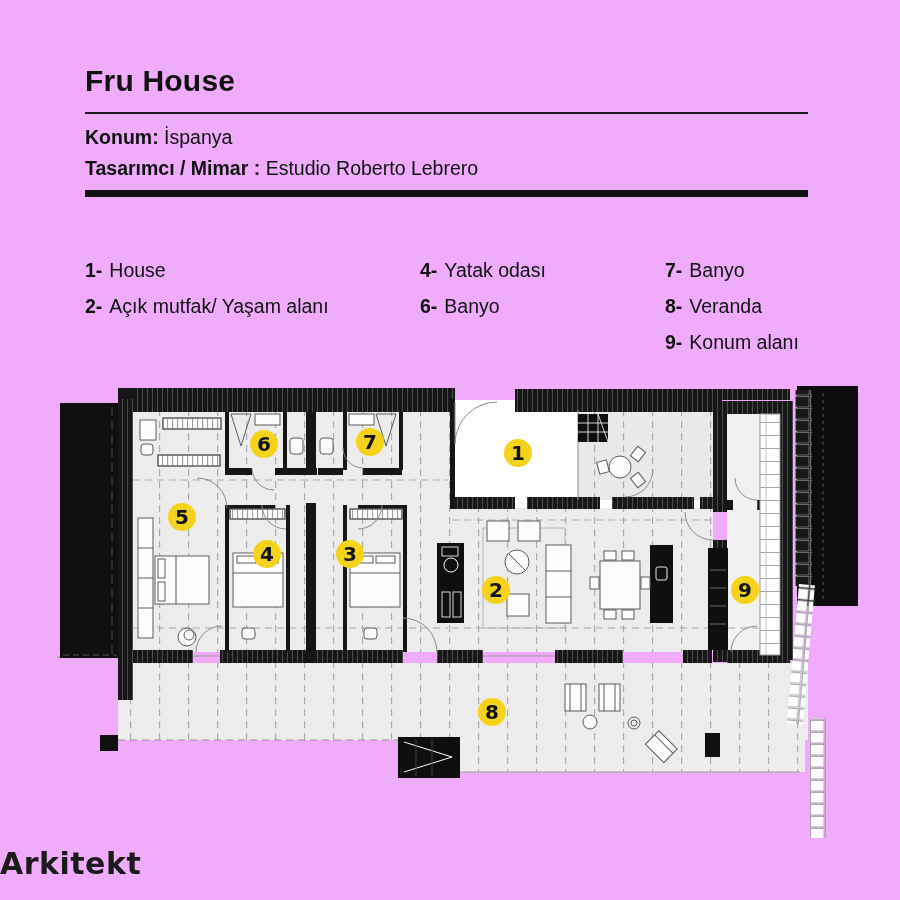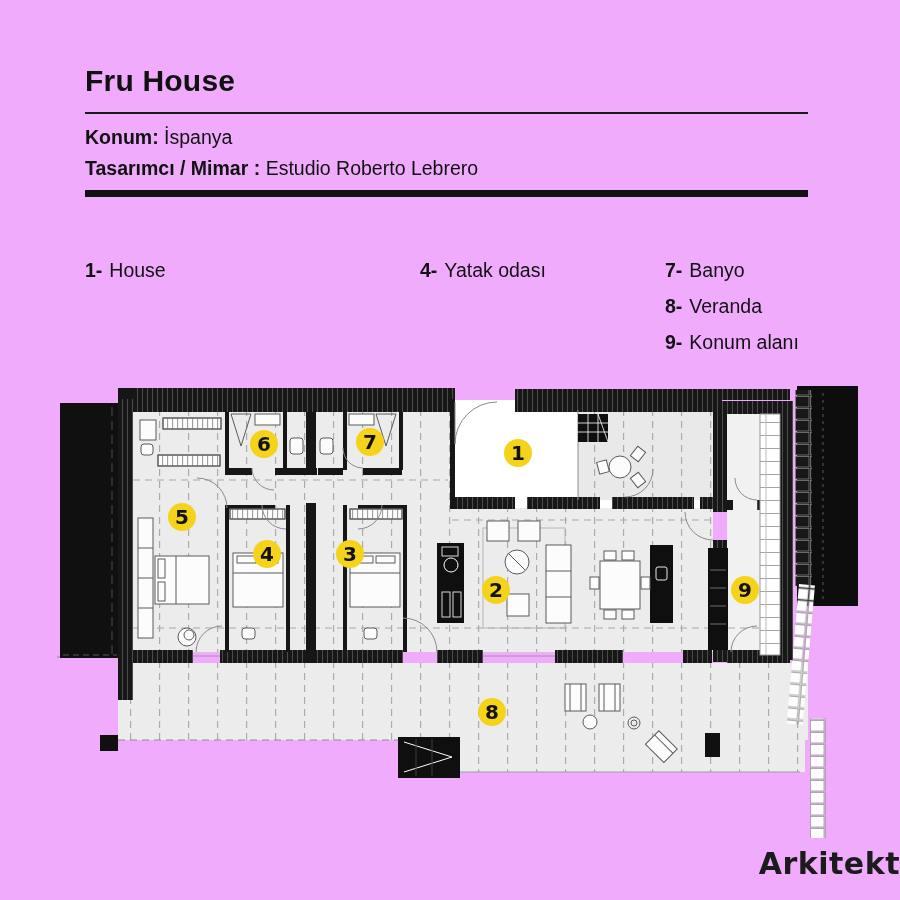--- a/index.html
+++ b/index.html
@@ -15,43 +15,45 @@
   .legend{position:absolute;left:85px;top:252px;width:740px;font-size:19.5px;}
   .legend .col{position:absolute;top:0;}
   .legend .col.c1{left:0;}
   .legend .col.c2{left:335px;}
   .legend .col.c3{left:580px;}
   .legend .row{height:36px;line-height:36px;white-space:nowrap;}
   .legend .num{font-weight:700;margin-right:7px;}
   
   .plan{position:absolute;left:0;top:0;}
   
-  .logo{position:absolute;left:0;top:846px;width:900px;text-align:right;
+  .logo{position:absolute;left:0;top:846px;width:900px;text-align:left;
         font-family:"DejaVu Sans",sans-serif;font-size:30px;font-weight:800;
         letter-spacing:.5px;color:#1b1b1b;}
 </style>
 </head>
 <body>
 
 <div class="page">
 
   <div class="title">Fru House</div>
   <div class="rule-thin"></div>
   <div class="info">
     <div><b>Konum:</b> <span>İspanya</span></div>
     <div><b>Tasarımcı / Mimar :</b> <span>Estudio Roberto Lebrero</span></div>
   </div>
   <div class="rule-thick"></div>
 
   <div class="legend">
     <div class="col c1">
       <div class="row"><span class="num">1-</span><span>House</span></div>
+      <div class="row"><span class="num">2-</span><span>Açık mutfak/ Yaşam alanı</span></div>
     </div>
     <div class="col c2">
       <div class="row"><span class="num">4-</span><span>Yatak odası</span></div>
+      <div class="row"><span class="num">6-</span><span>Banyo</span></div>
     </div>
     <div class="col c3">
       <div class="row"><span class="num">7-</span><span>Banyo</span></div>
       <div class="row"><span class="num">8-</span><span>Veranda</span></div>
       <div class="row"><span class="num">9-</span><span>Konum alanı</span></div>
     </div>
   </div>
 
   <svg class="plan" width="900" height="900" viewBox="0 0 900 900">
     <defs>

